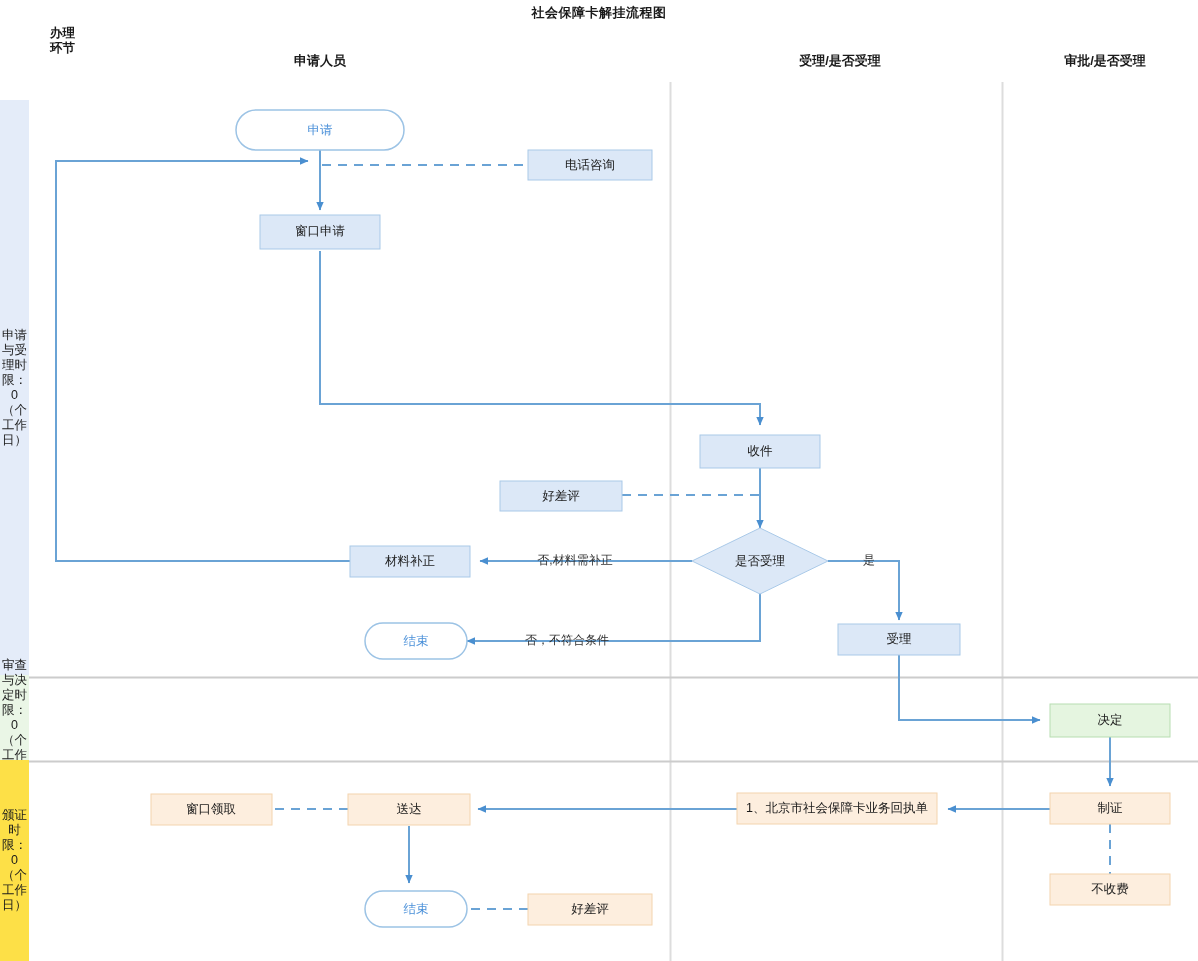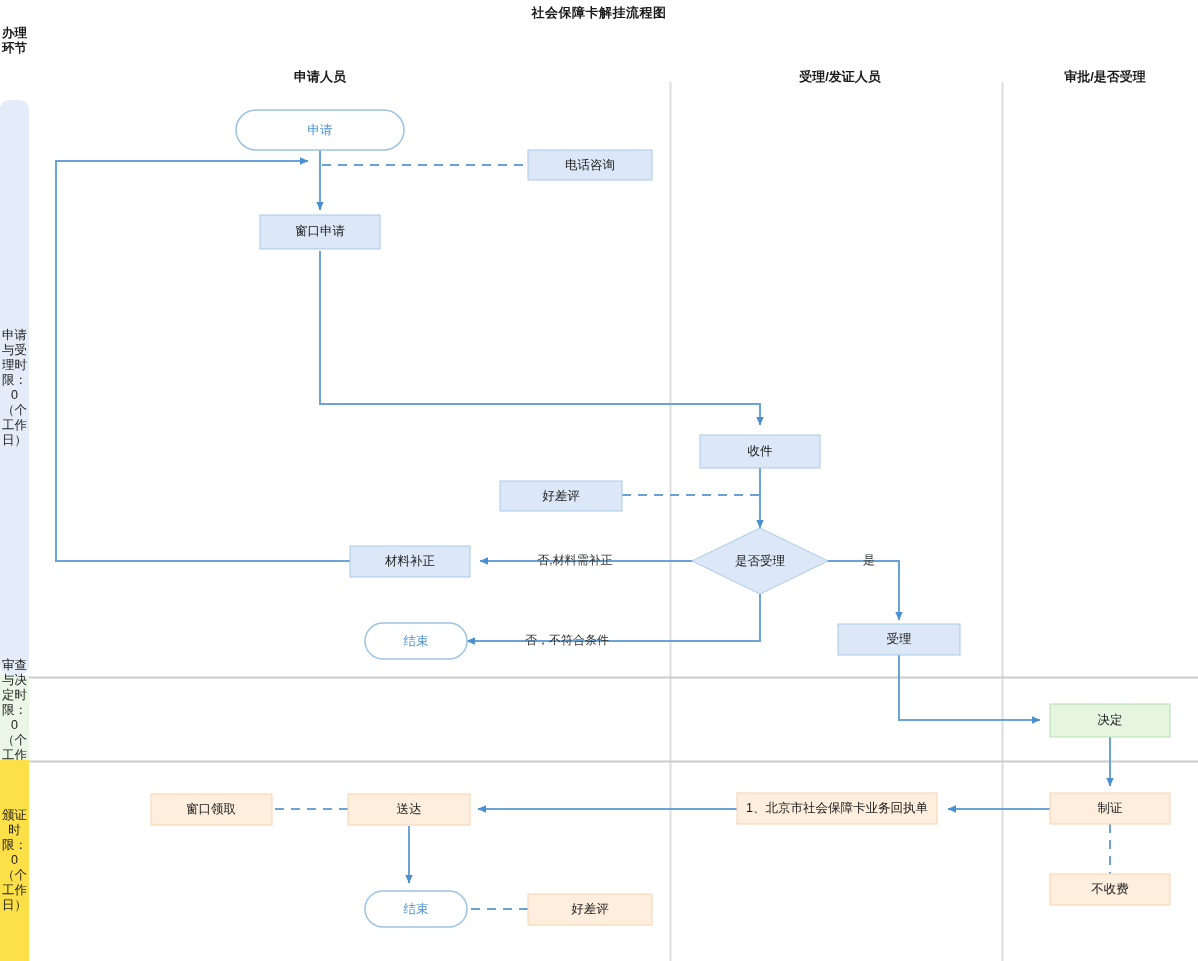--- a/index.html
+++ b/index.html
@@ -30,21 +30,20 @@
     color: #1a1a1a;
     letter-spacing: 0.5px;
   }
   .col-header {
     position: absolute;
     font-size: 13px;
     font-weight: bold;
     color: #1a1a1a;
     text-align: center;
     white-space: nowrap;
-    margin-top: 16px;
   }
   
   .band {
     position: absolute;
     left: 0;
     width: 29px;
     box-sizing: border-box;
     display: flex;
     align-items: center;
     justify-content: center;
@@ -62,20 +61,21 @@
     position: absolute;
     left: 0;
     top: 26px;
     width: 29px;
     font-size: 12.5px;
     line-height: 15px;
     font-weight: bold;
     color: #1a1a1a;
     text-align: center;
     word-break: break-all;
+    padding-left: 48px;
   }
   svg.flow {
     position: absolute;
     left: 0;
     top: 0;
     width: 1198px;
     height: 961px;
   }
   .node-label {
     font-size: 12.5px;
@@ -91,32 +91,32 @@
 </style>
 </head>
 <body>
 
 <div id="stage">
 
   <div class="title">社会保障卡解挂流程图</div>
 
   <div class="phase-head">办理环节</div>
 
-  <div class="band" style="top:100px;height:575px;background:#e4ecf9;border-radius:9px;">
+  <div class="band" style="top:100px;height:575px;background:#e4ecf9;">
     <div class="band-text">申请与受理时限：0（个工作日）</div>
   </div>
   <div class="band" style="top:675px;height:85px;background:#eaf6e6;">
     <div class="band-text">审查与决定时限：0（个工作日）</div>
   </div>
   <div class="band" style="top:760px;height:201px;background:#fde047;">
     <div class="band-text">颁证时限：0（个工作日）</div>
   </div>
 
   <div class="col-header" style="left:270px;top:52px;width:100px;">申请人员</div>
-  <div class="col-header" style="left:765px;top:52px;width:150px;">受理/发证人员</div>
+  <div class="col-header" style="left:765px;top:52px;width:150px;">受理/是否受理</div>
   <div class="col-header" style="left:1030px;top:52px;width:150px;">审批/是否受理</div>
 
   <svg class="flow" viewBox="0 0 1198 961">
     <defs>
       <marker id="arrow" markerWidth="9" markerHeight="9" refX="8" refY="4.5" orient="auto" markerUnits="userSpaceOnUse">
         <path d="M0,0.8 L8.5,4.5 L0,8.2 z" fill="#4a8fd0"></path>
       </marker>
     </defs>
 
     <line x1="670.5" y1="82" x2="670.5" y2="961" stroke="#dddddd" stroke-width="2"></line>

